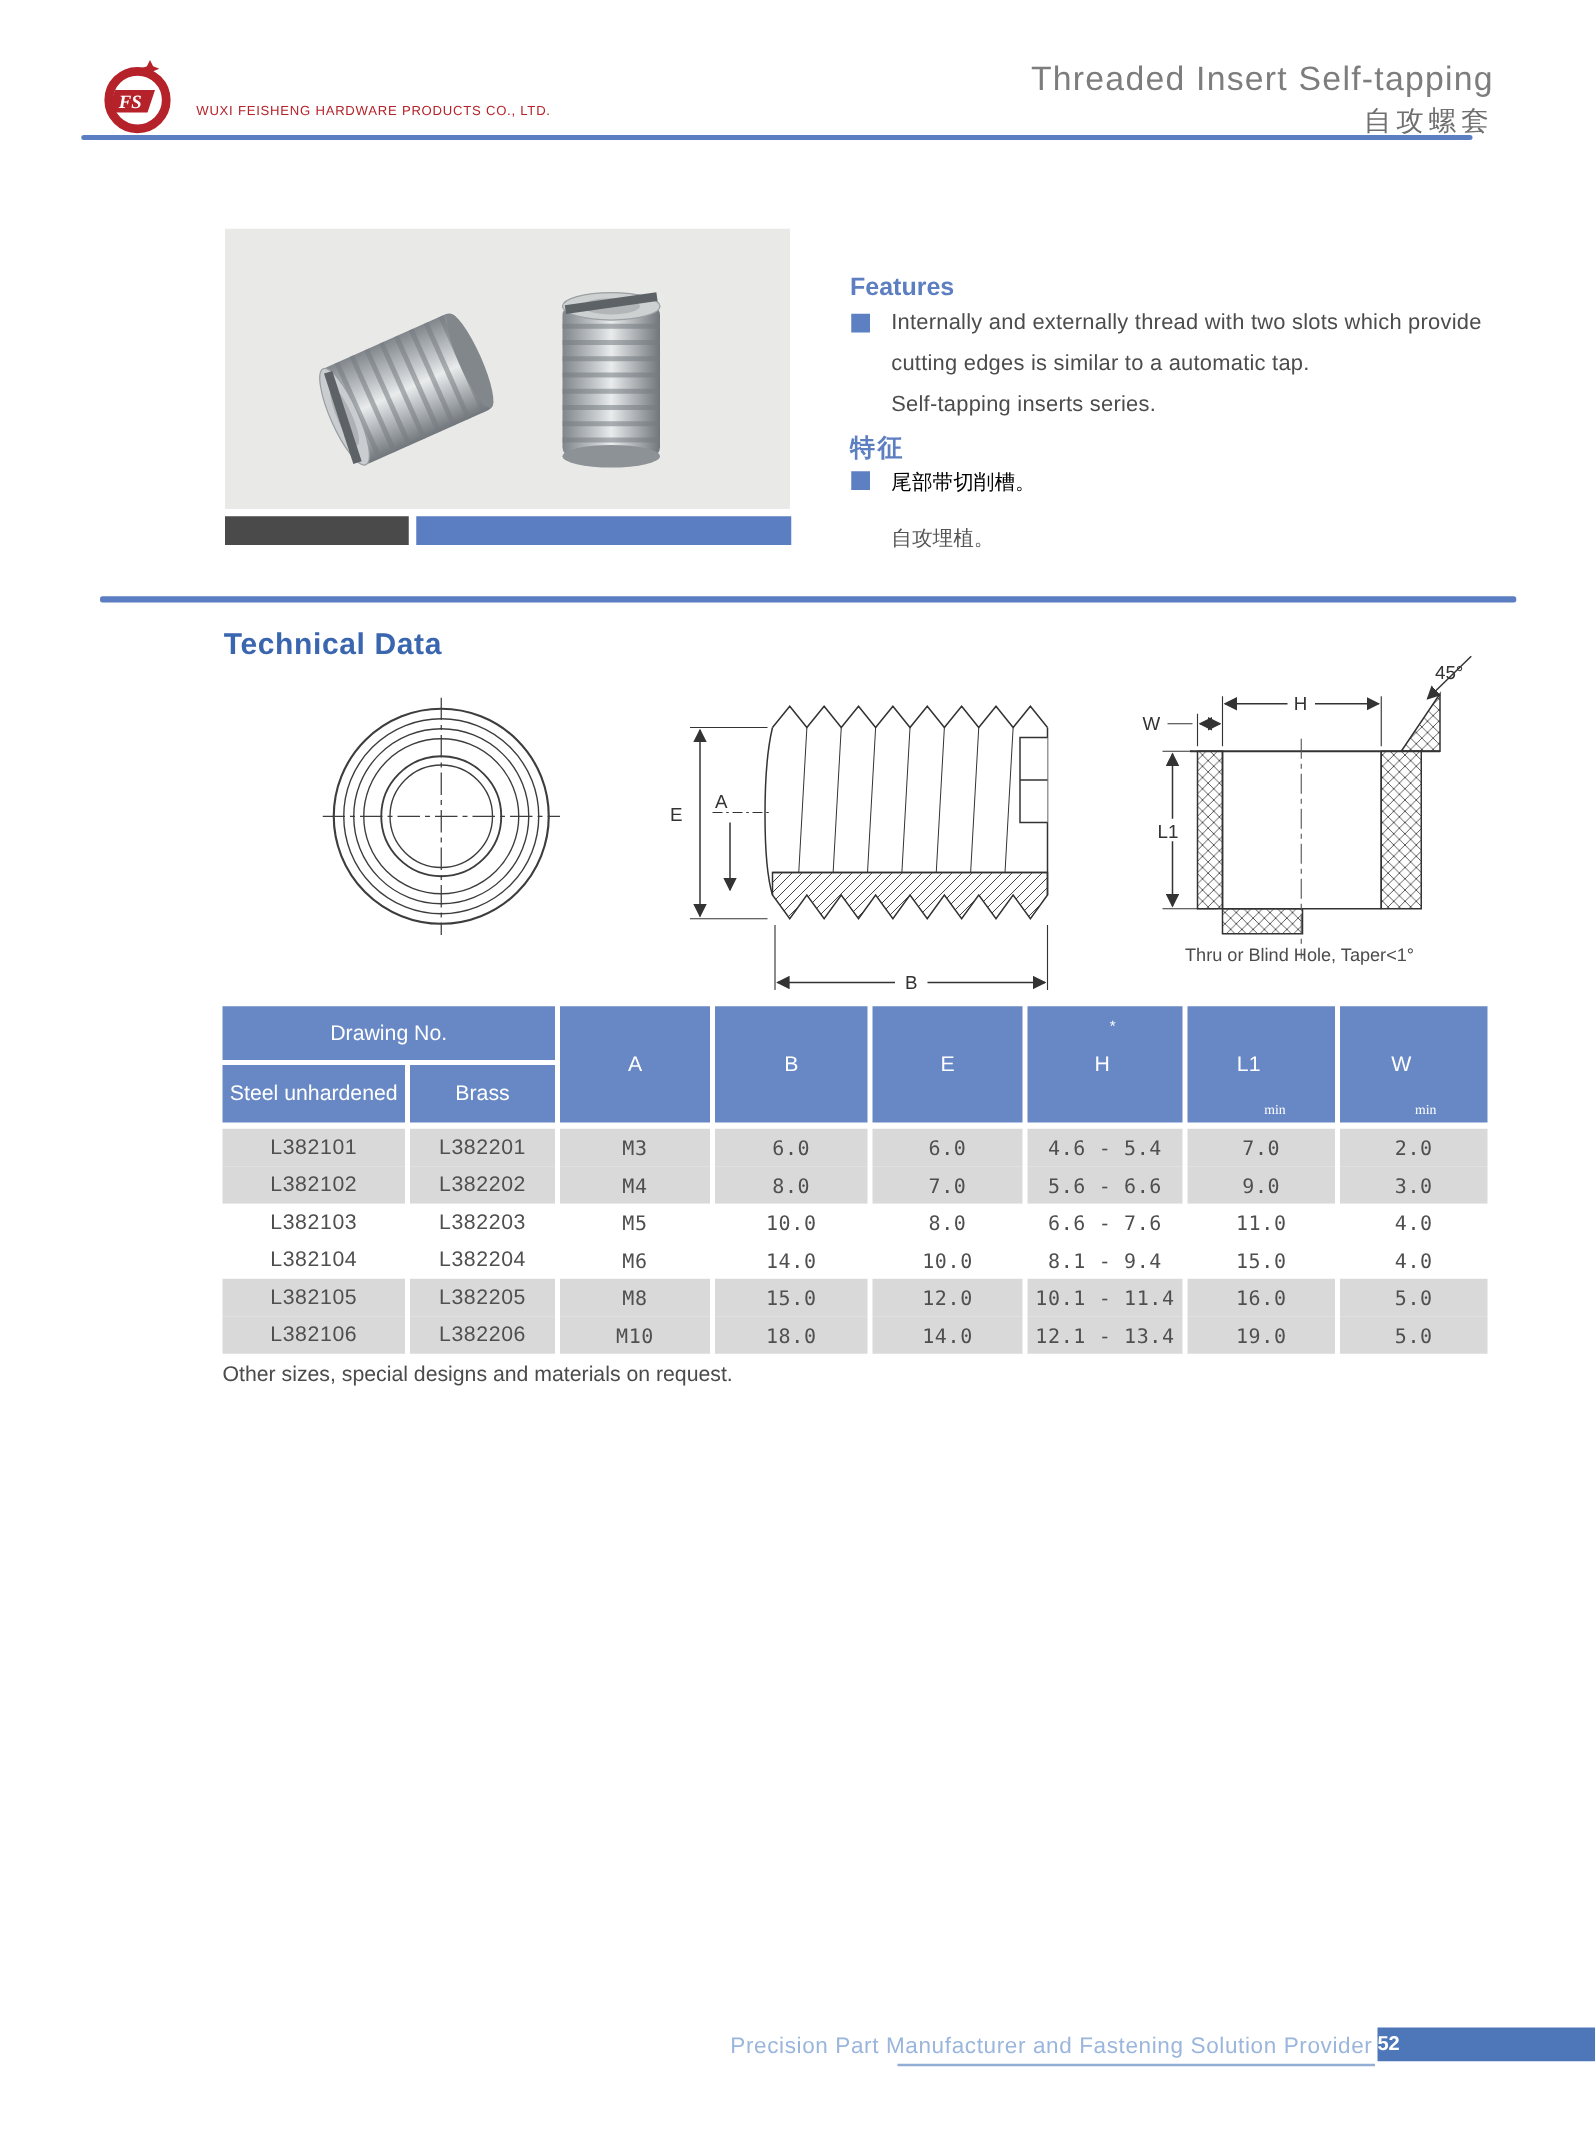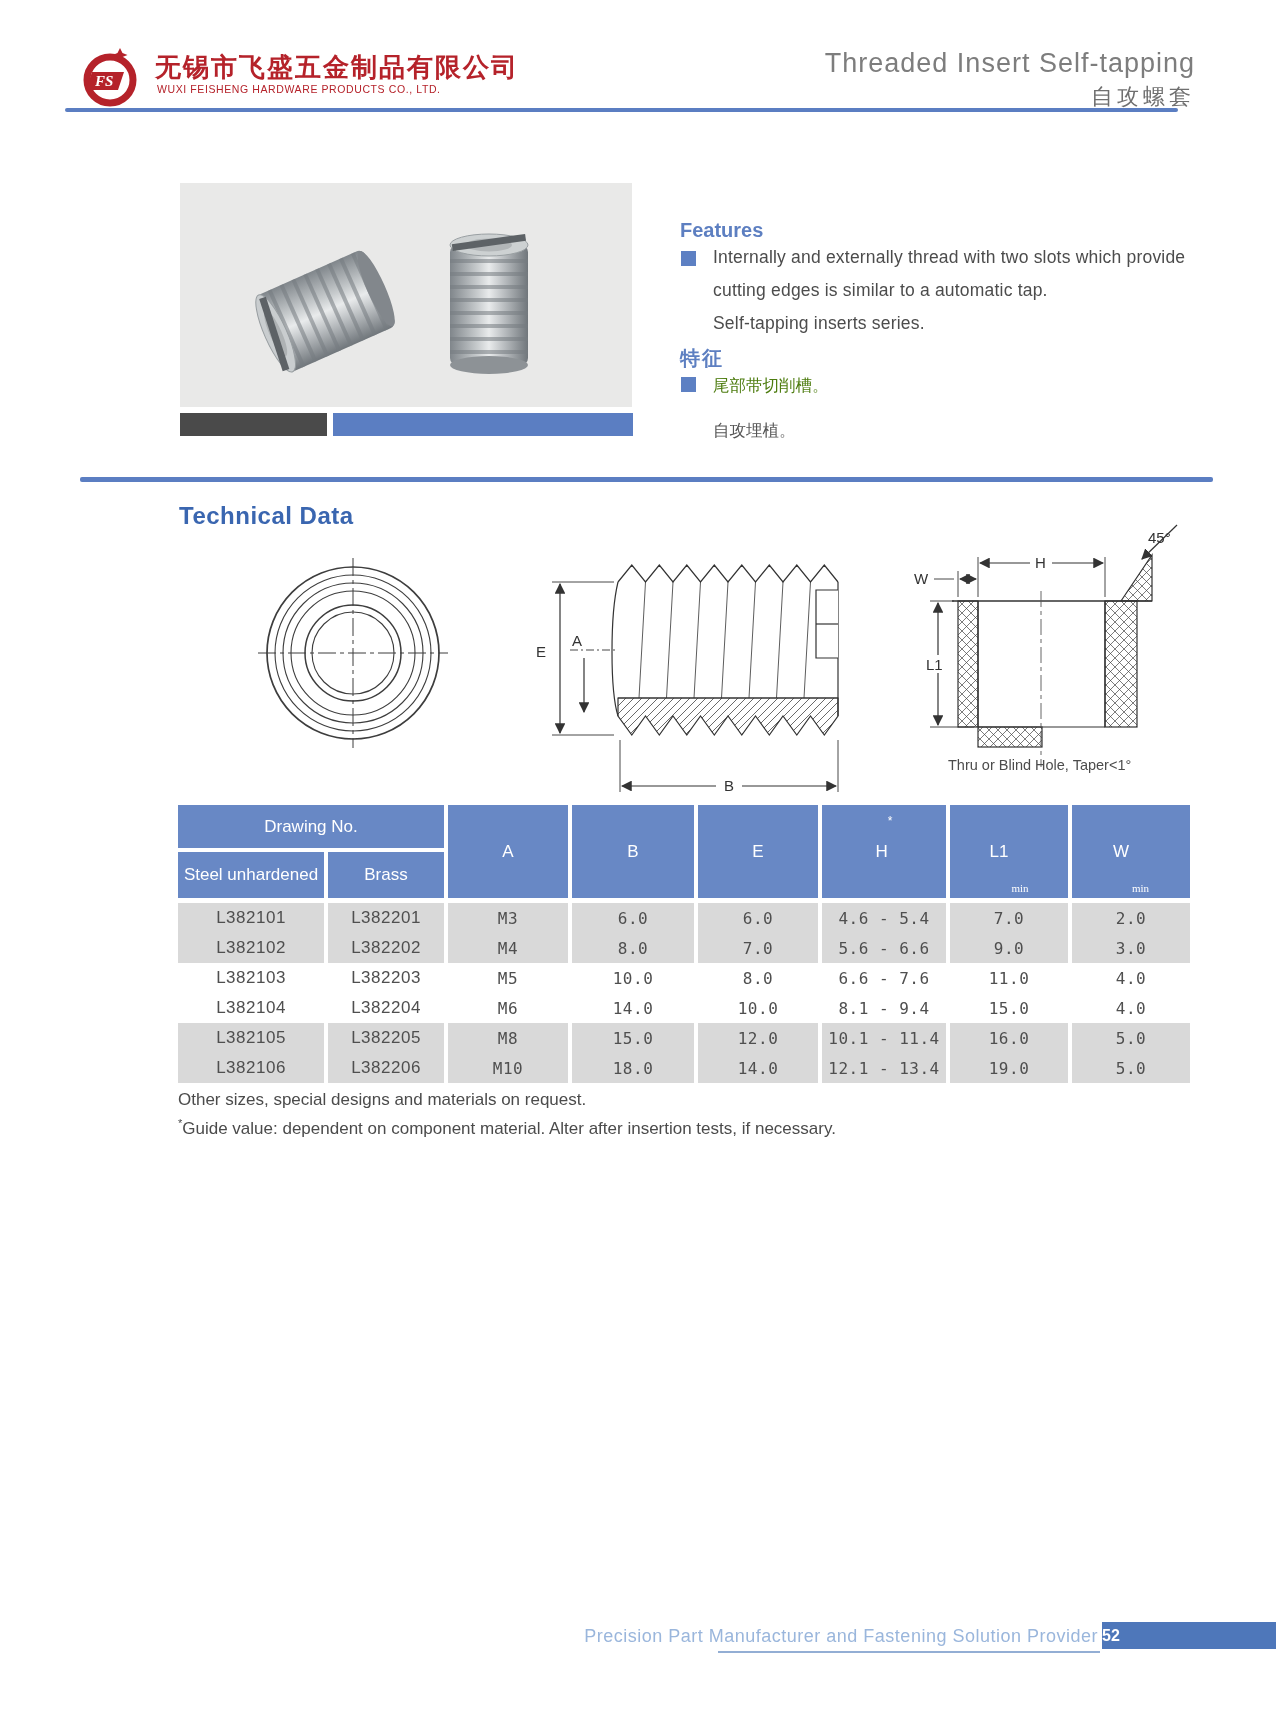--- a/index.html
+++ b/index.html
@@ -20,21 +20,21 @@
   .bar-dark{left:180px;top:413px;width:147px;height:23px;background:#4a4a4a;}
   .bar-blue{left:333px;top:413px;width:300px;height:23px;background:#5b7ec2;}
   .model-title{left:680px;top:152px;font-size:34px;font-weight:bold;color:#3a66b0;letter-spacing:1px;}
   .feat-title{left:680px;top:219px;font-size:20px;font-weight:bold;color:#5d7fc1;}
   .feat-bullet{width:15px;height:15px;background:#5d80c3;}
   .fb1{left:681px;top:251px;}
   .fb2{left:681px;top:377px;}
   .feat-line{left:713px;font-size:17.5px;color:#4c4c4c;letter-spacing:.2px;}
   .fl1{top:247px;} .fl2{top:280px;} .fl3{top:313px;}
   .featcn-title{left:680px;top:345px;font-size:20px;font-weight:bold;color:#5d7fc1;letter-spacing:2px;}
-  .featcn-l1{left:713px;top:375px;font-size:16.5px;color:#4d7c0f;}
+  .featcn-l1{left:713px;top:375px;font-size:16.5px;color:#000000;}
   .featcn-l2{left:713px;top:400px;font-size:16.5px;color:#555;margin-top:20px;}
 
   .section-rule{left:80px;top:477px;width:1133px;height:5px;background:#5b7ec2;border-radius:2px;}
   .tech-title{left:179px;top:502px;font-size:24px;font-weight:bold;color:#3a66b0;letter-spacing:.5px;}
 
   .drawing-a{left:258px;top:558px;}
   .drawing-b{left:520px;top:540px;}
   .drawing-c{left:890px;top:505px;}
   .drawing-caption{left:948px;top:757px;width:250px;font-size:14.5px;color:#4c4c4c;}
 
@@ -66,21 +66,20 @@
 <body>
 
 <div class="page">
 
   <svg class="abs logo" viewBox="0 0 56 70">
     <circle cx="28" cy="34" r="23" fill="none" stroke="#b5222a" stroke-width="7"></circle>
     <polygon points="38,2 40.5,7 45.5,9 40.5,11 38,16 35.5,11 30.5,9 35.5,7" fill="#b5222a"></polygon>
     <polygon points="10,26 42,26 36,44 4,44" fill="#b5222a"></polygon>
     <text x="13" y="40" font-size="15" font-style="italic" font-weight="bold" fill="#ffffff" font-family="Liberation Serif, serif">FS</text>
   </svg>
-  <div class="abs company-cn">无锡市飞盛五金制品有限公司</div>
   <div class="abs company-en">WUXI FEISHENG HARDWARE PRODUCTS CO., LTD.</div>
   <div class="abs doc-title-en">Threaded Insert Self-tapping</div>
   <div class="abs doc-title-cn">自攻螺套</div>
   <div class="abs header-rule"></div>
 
   <svg class="abs photo-box" viewBox="0 0 452 224">
     <defs>
       <linearGradient id="vg" x1="0" y1="0" x2="1" y2="0">
         <stop offset="0" stop-color="#80868b"></stop>
           <stop offset="0.35" stop-color="#c7cbcd"></stop>
@@ -333,21 +332,20 @@
     <div class="td gray" style="grid-row:10">L382206</div>
     <div class="td gray num" style="grid-row:10">M10</div>
     <div class="td gray num" style="grid-row:10">18.0</div>
     <div class="td gray num" style="grid-row:10">14.0</div>
     <div class="td gray num" style="grid-row:10">12.1 - 13.4</div>
     <div class="td gray num" style="grid-row:10">19.0</div>
     <div class="td gray num" style="grid-row:10">5.0</div>
   </div>
 
   <div class="abs note1">Other sizes, special designs and materials on request.</div>
-  <div class="abs note2"><sup>*</sup><span>Guide value: dependent on component material. Alter after insertion tests, if necessary.</span></div>
 
   <div class="abs footer-slogan">Precision Part Manufacturer and Fastening Solution Provider</div>
   <div class="abs footer-rule"></div>
   <div class="abs footer-pagebox">
     <div class="footer-pagenum">52</div>
   </div>
 
 </div>
 
 </body></html>

